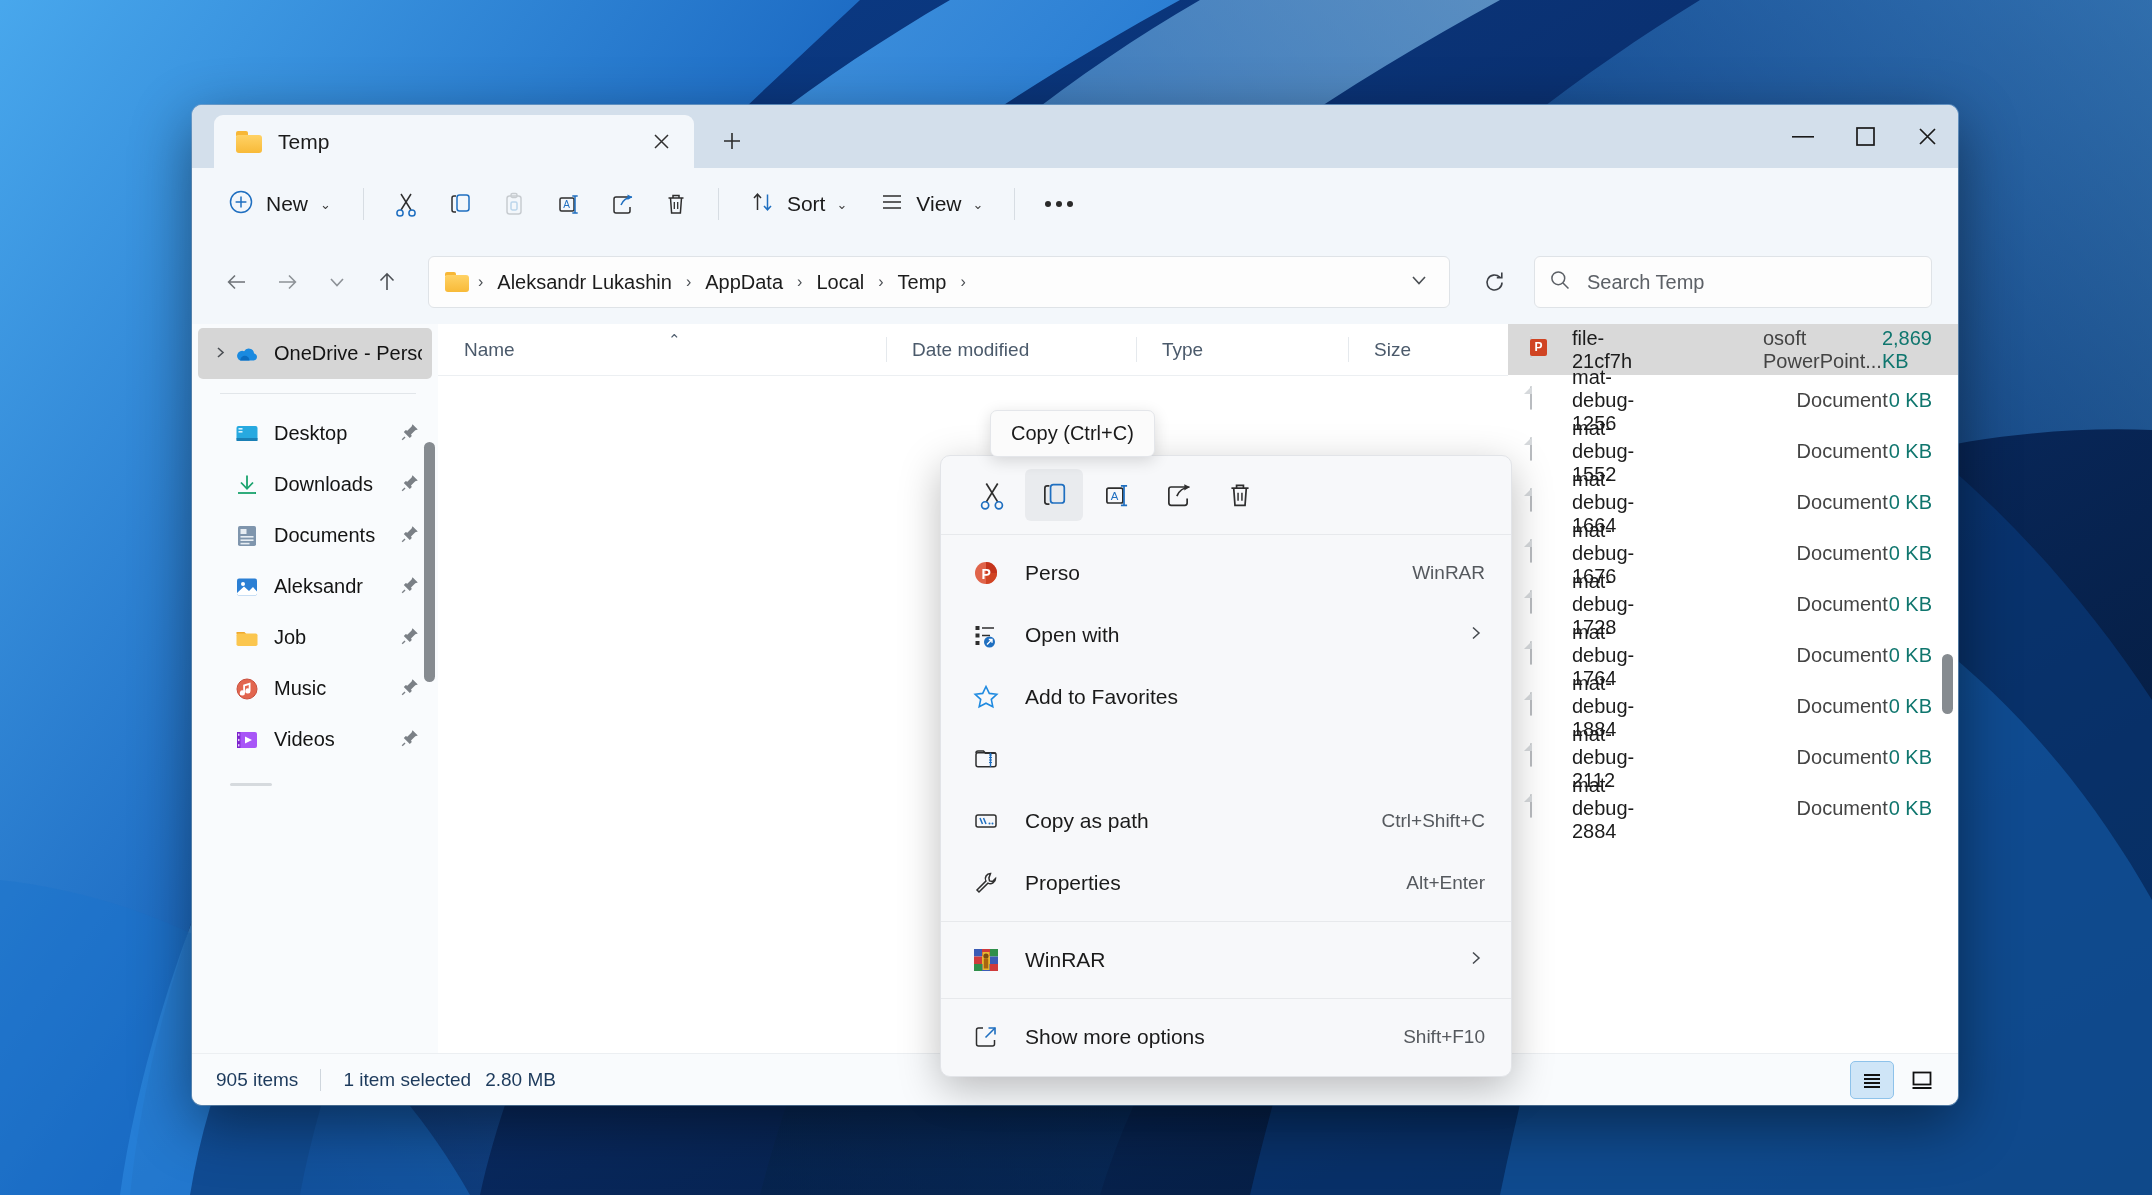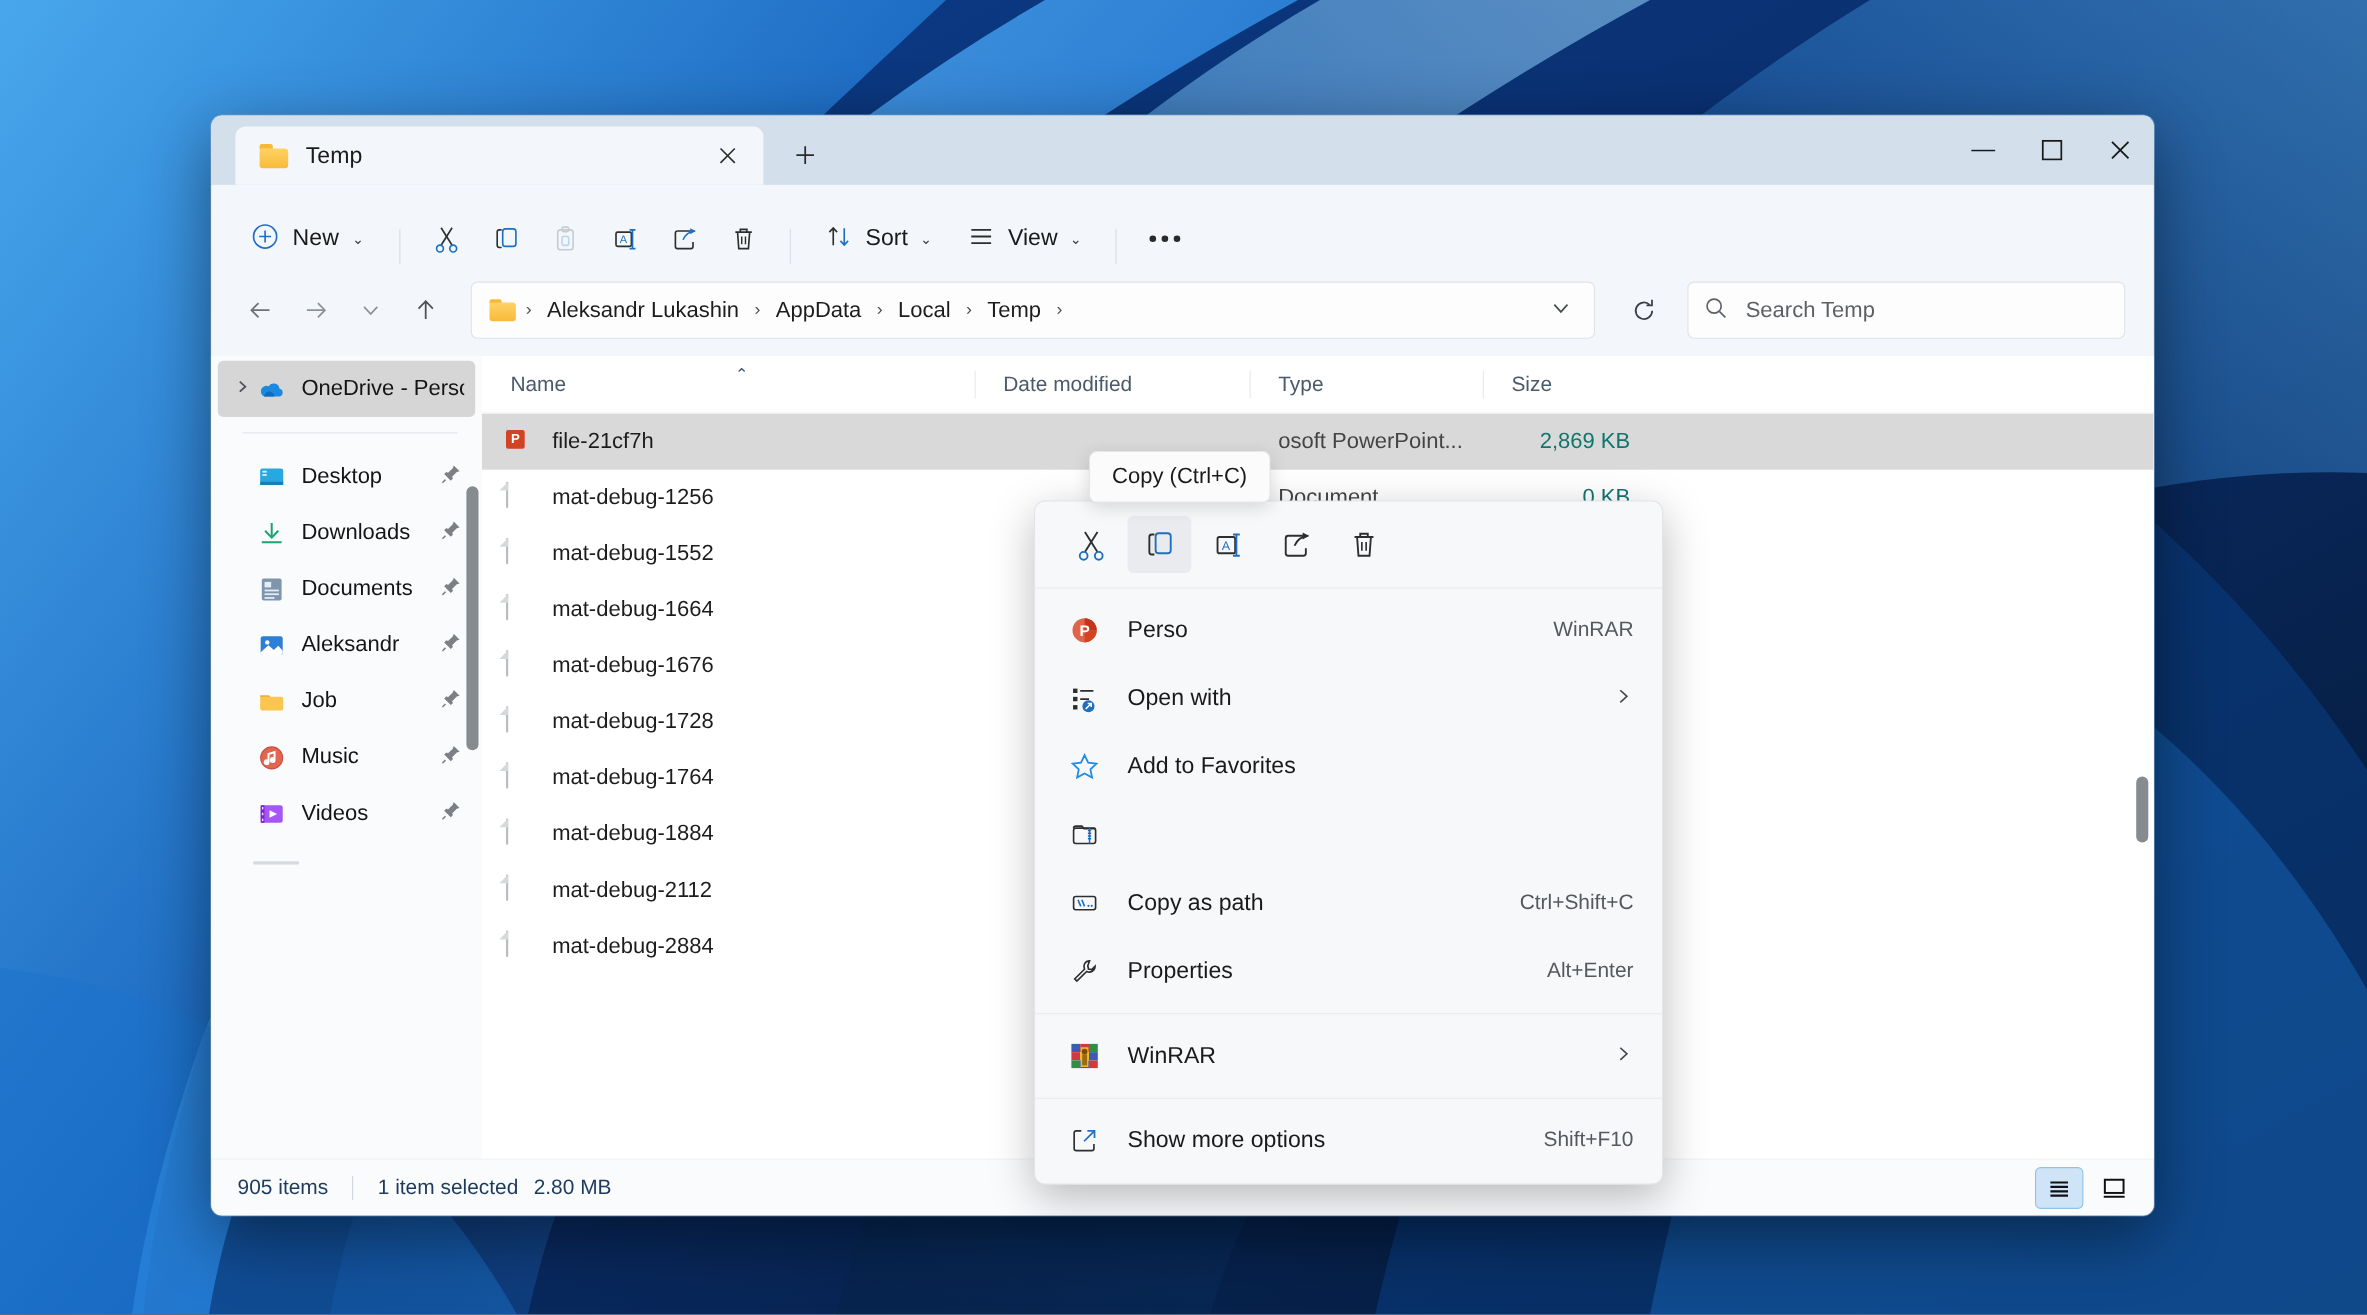--- a/index.html
+++ b/index.html
@@ -70,21 +70,21 @@
   .win-btn {
     width: 62px; height: 100%;
     display: flex; align-items: center; justify-content: center;
     color: #1a1a1a;
   }
   .win-btn svg { display: block; }
 
   
   .cmdbar {
     height: 72px; background: #f3f7fb;
-    display: flex; align-items: flex-end;
+    display: flex; align-items: center;
     padding: 0 24px; gap: 2px; flex: 0 0 auto;
   }
   .cmd-new {
     height: 46px; display: flex; align-items: center; gap: 12px;
     padding: 0 16px 0 12px; border-radius: 6px;
   }
   .cmd-new-label { font-size: 21px; color: #1a1a1a; }
   .chev { font-size: 13px; color: #3d3d3d; }
   .cmd-sep { width: 1px; height: 32px; background: #d7dde3; margin: 0 14px; }
   .cmd-btn {
@@ -165,21 +165,21 @@
   .nav-pin { width: 22px; flex: 0 0 auto; color: #7b8086; }
   .nav-divider { height: 1px; background: #e2e6ea; margin: 14px 22px 14px 28px; }
   .nav-dash { width: 42px; height: 3px; background: #d6dade; border-radius: 2px; margin: 18px 0 0 38px; }
 
   .nav-scroll {
     position: absolute; right: 3px; top: 118px; width: 11px; height: 240px;
     background: #868b90; border-radius: 6px;
   }
 
   
-  .listpane { flex: 1 1 auto; min-width: 0; display: flex; flex-direction: column; background: #fff; position: relative; }
+  .listpane { flex: 1 1 auto; min-width: 0; display: flex; flex-direction: row; background: #fff; position: relative; }
   .colhead {
     height: 52px; display: flex; align-items: center;
     border-bottom: 1px solid #eceff2; position: relative; flex: 0 0 auto;
   }
   .col {
     font-size: 19px; color: #4b5a6b; padding-left: 26px;
     position: relative; height: 100%; display: flex; align-items: center;
   }
   .col + .col::before {
     content: ""; position: absolute; left: 0; top: 13px; bottom: 13px;

